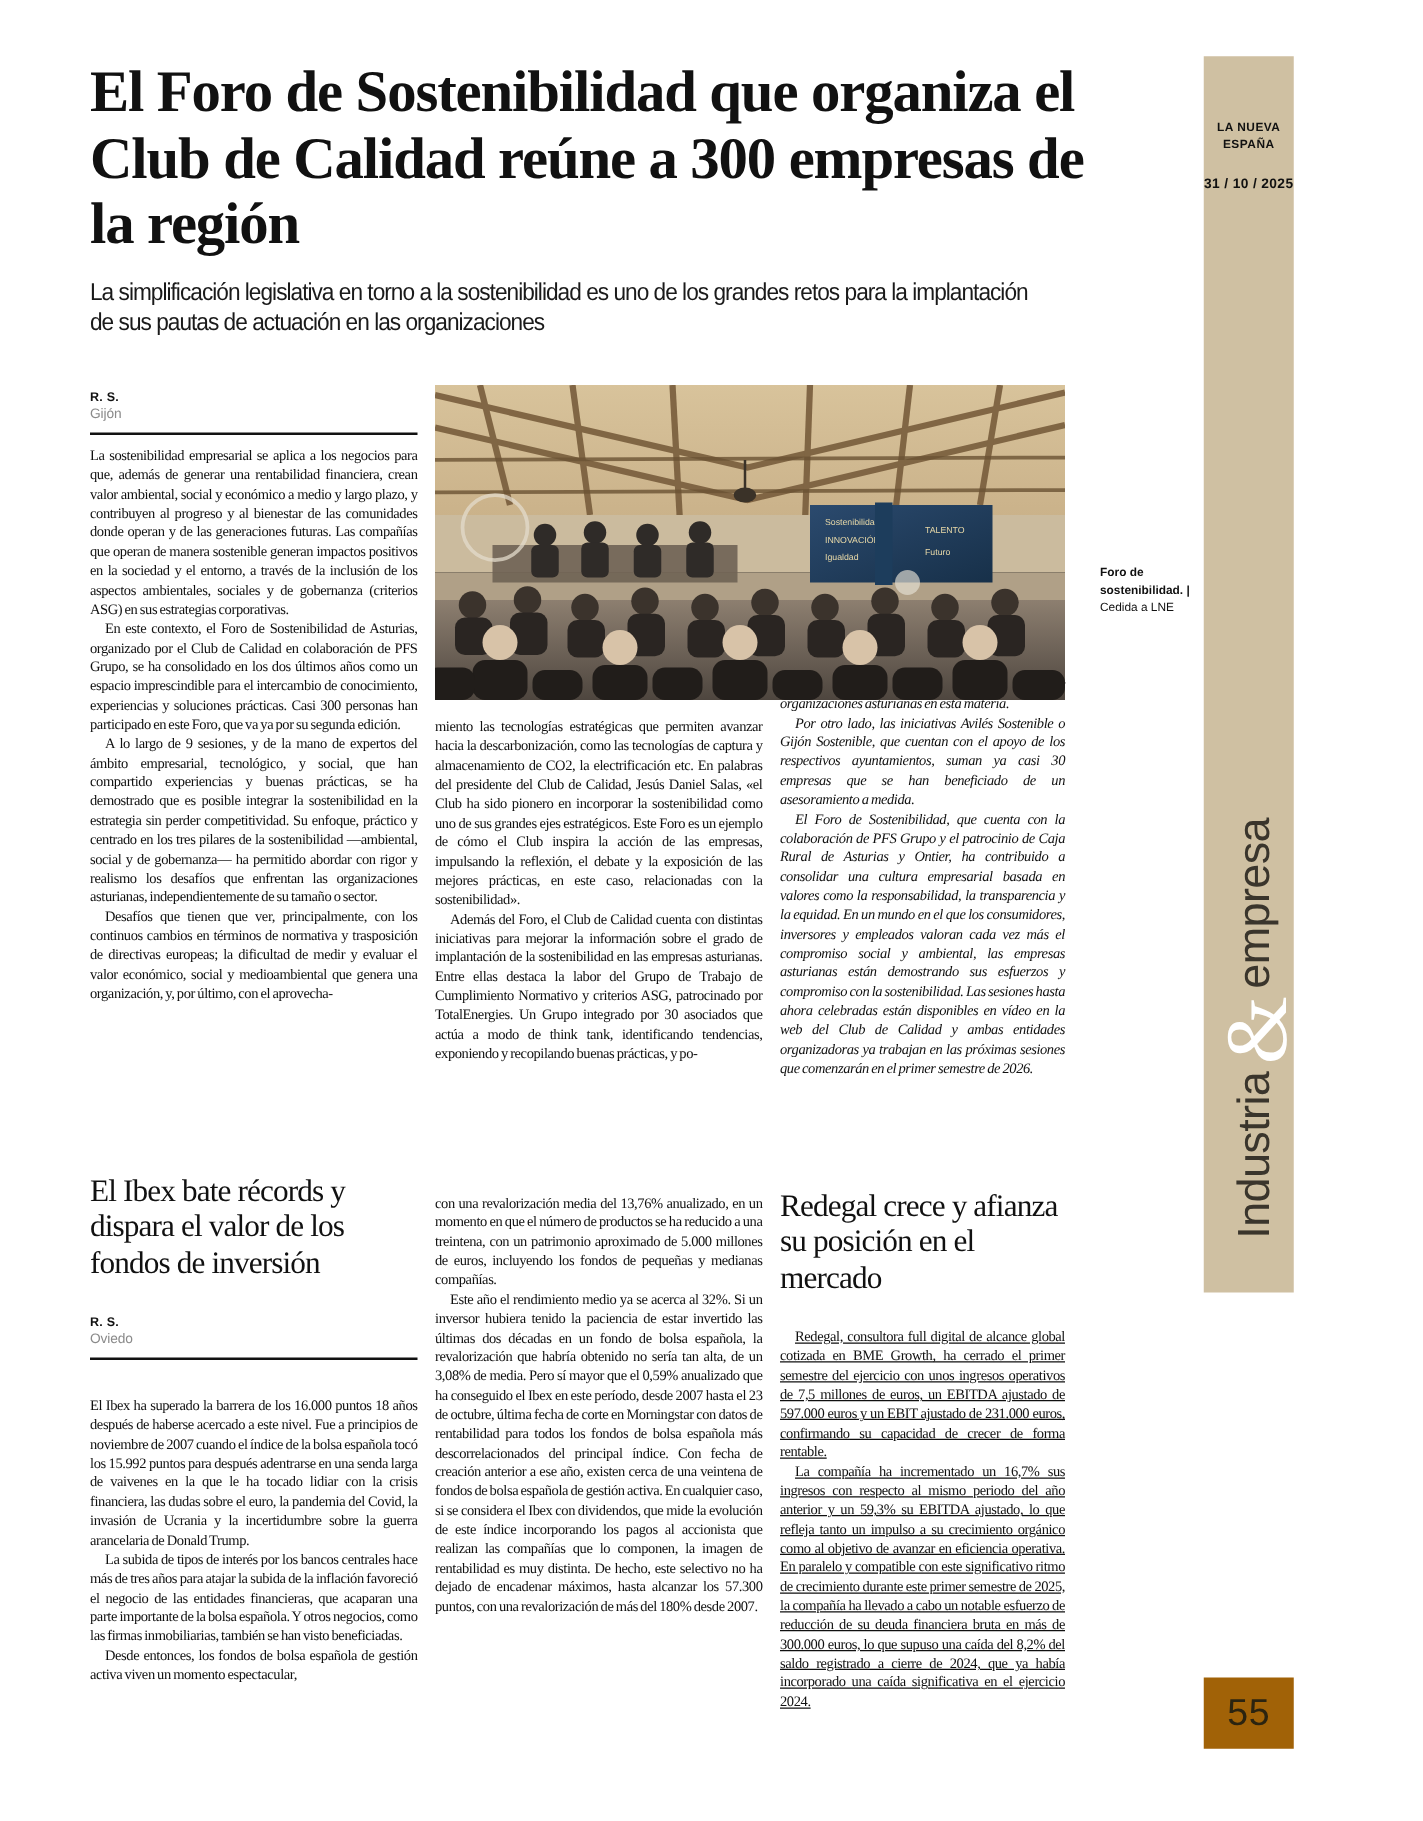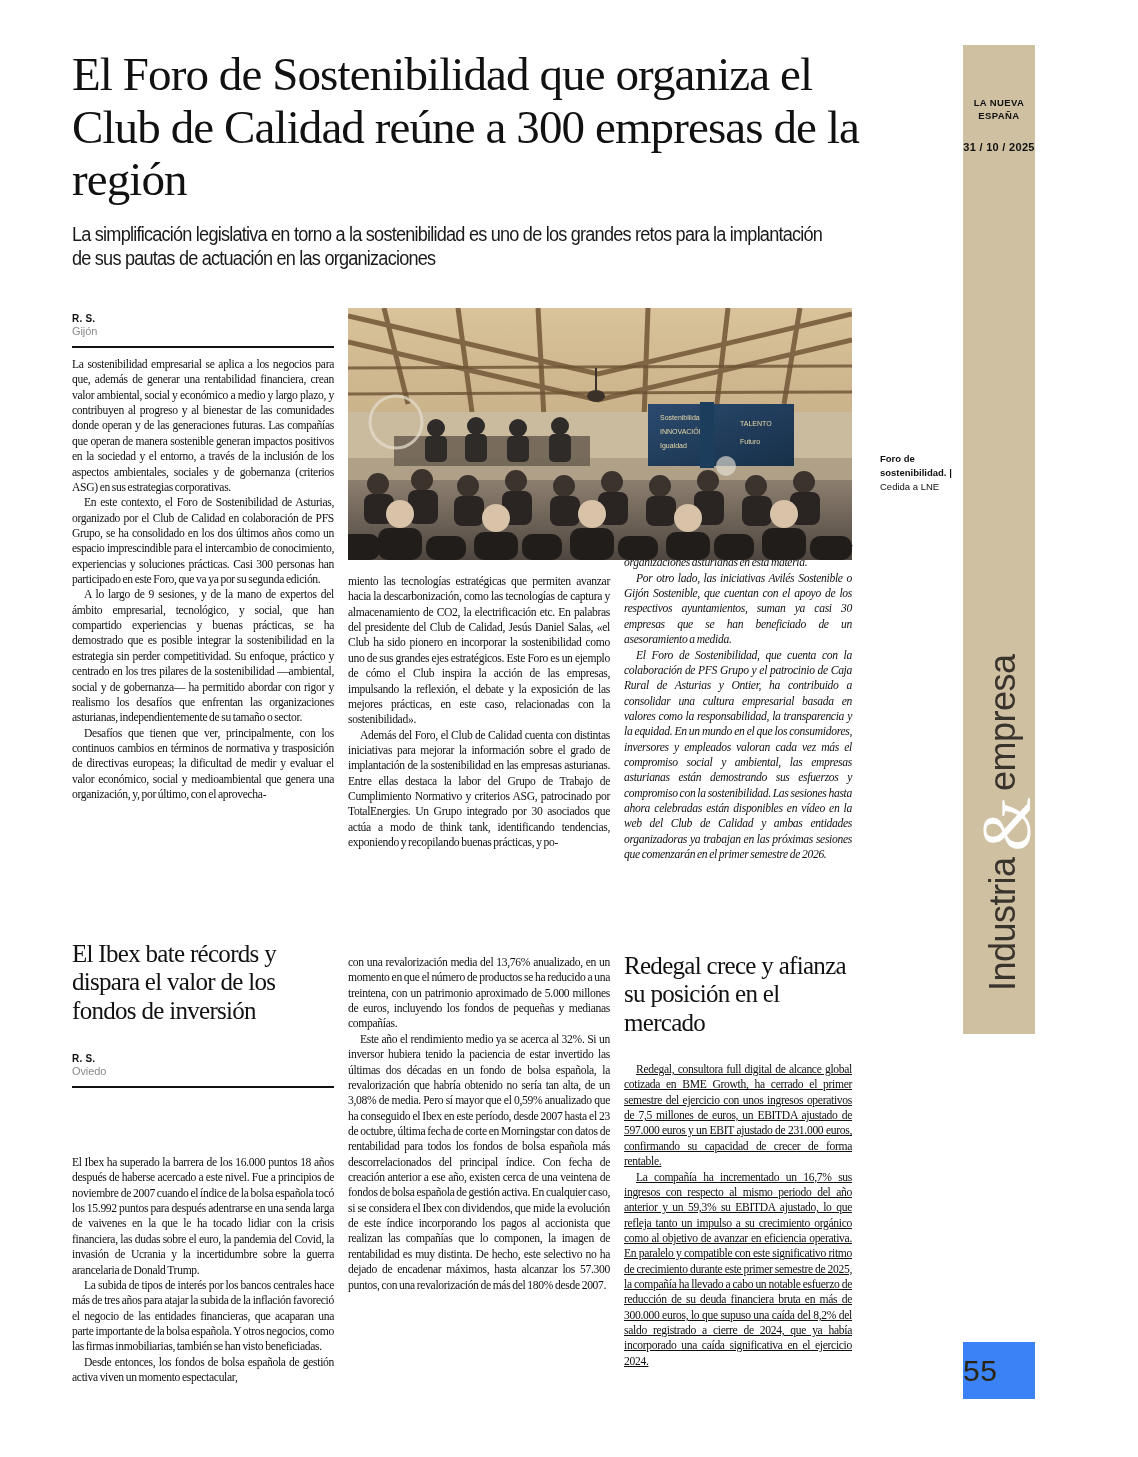--- a/index.html
+++ b/index.html
@@ -80,43 +80,44 @@
     position: relative;
     top: 4px;
     padding: 0 2px;
   }
   #page-number-box {
     position: absolute;
     top: 1342px;
     left: 963px;
     width: 72px;
     height: 57px;
-    background: #3b82f6;
+    background: #a16207;
     display: flex;
     align-items: center;
+    justify-content: center;
   }
   #page-number-box span {
     font-family: "Liberation Sans", sans-serif;
     font-size: 30px;
     color: #2b2410;
     letter-spacing: 0.5px;
   }
 
   
   #headline-block {
     position: absolute;
     top: 48px;
     left: 72px;
     width: 810px;
   }
   #main-headline {
     font-family: "Liberation Serif", serif;
     font-size: 47px;
     line-height: 1.12;
-    font-weight: 400;
+    font-weight: 700;
     letter-spacing: -0.9px;
     margin: 0;
     color: #111;
   }
   #main-subhead {
     font-family: "Liberation Sans", sans-serif;
     font-size: 19.5px;
     line-height: 1.26;
     font-weight: 300;
     letter-spacing: -0.85px;
@@ -199,21 +200,21 @@
     font-family: "Liberation Serif", serif;
     font-size: 25px;
     line-height: 1.13;
     font-weight: 400;
     letter-spacing: -0.7px;
     margin: 0;
     color: #111;
   }
   #a2-head { position: absolute; top: 940px; left: 72px; width: 262px; }
   #a2-byline { position: absolute; top: 1053px; left: 72px; width: 262px; }
-  #a2-c1-text { position: absolute; top: 1155px; left: 72px; width: 262px; height: 300px; }
+  #a2-c1-text { position: absolute; top: 1117px; left: 72px; width: 262px; height: 300px; }
   #a2-c2-text { position: absolute; top: 955px; left: 348px; width: 262px; height: 460px; }
 
   #a3-head { position: absolute; top: 952px; left: 624px; width: 228px; }
   #a3-c1-text { position: absolute; top: 1062px; left: 624px; width: 228px; height: 355px; text-decoration: underline; }
 </style>
 </head>
 <body>
 
 <div id="section-rail">
   <div id="masthead">

